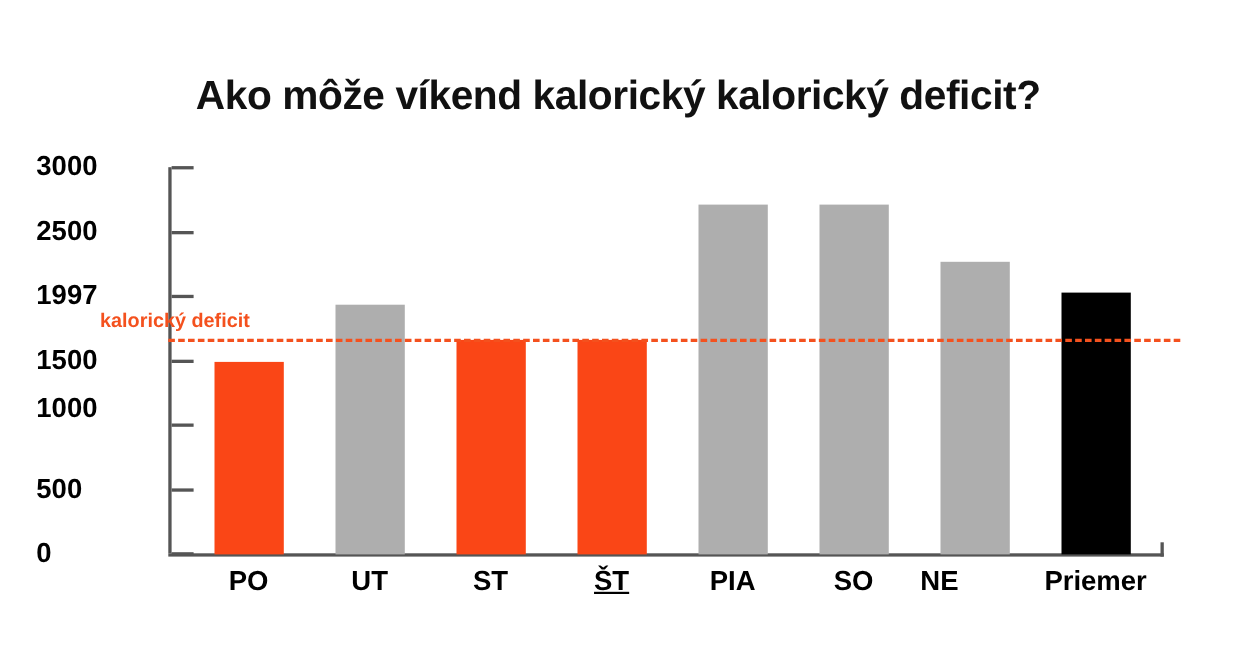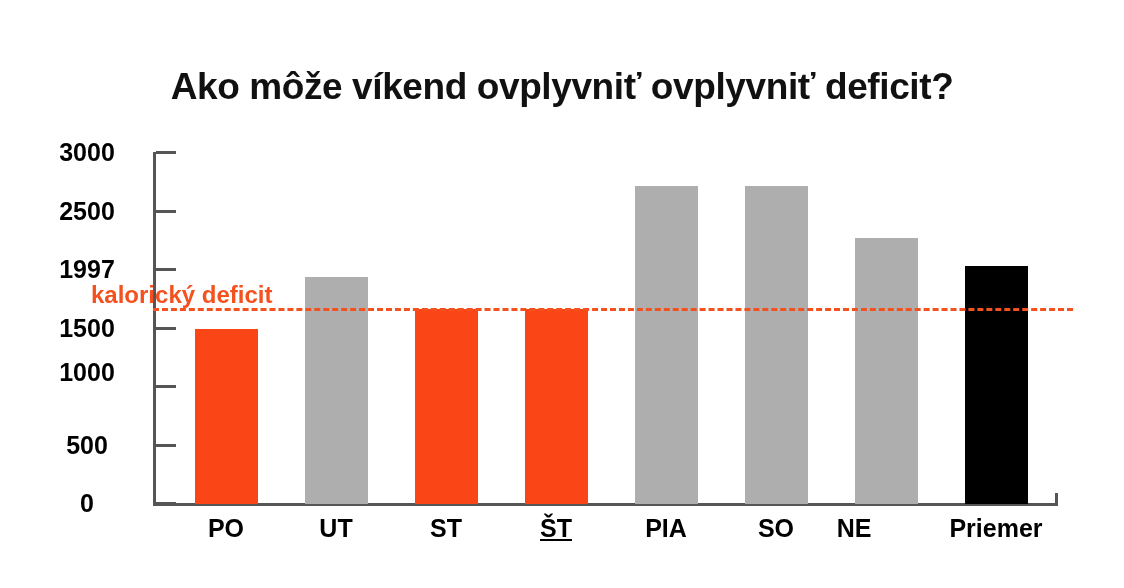--- a/index.html
+++ b/index.html
@@ -76,21 +76,21 @@
     position: absolute;
     left: 3px;
     width: 20px;
     height: 3px;
     background: #555555;
   }
   .ytl-wrap {
     position: absolute;
     left: -120px;
     width: 108px;
-    text-align: center;
+    text-align: left;
     font-size: 25px;
     font-weight: bold;
     color: #000000;
     white-space: nowrap;
     transform: translateY(-50%);
   }
 
   
   .bar {
     position: absolute;
@@ -100,21 +100,21 @@
   
   #threshold-line {
     position: absolute;
     left: 0px;
     height: 0;
     width: 920px;
     border-top: 3px dashed #F4511E;
   }
   #threshold-label {
     position: absolute;
-    font-size: 24px;
+    font-size: 18px;
     font-weight: bold;
     color: #F4511E;
     white-space: nowrap;
   }
 
   
   .x-label {
     position: absolute;
     top: 366px;
     text-align: right;
@@ -123,21 +123,21 @@
     color: #000000;
     white-space: nowrap;
     transform: translateX(-50%);
   }
 </style>
 </head>
 <body>
 
 <div id="figure">
 
-  <div id="chart-title">Ako môže víkend ovplyvniť ovplyvniť deficit?</div>
+  <div id="chart-title">Ako môže víkend kalorický kalorický deficit?</div>
 
   <div id="plot-area">
 
     <div id="y-axis-line"></div>
     <div id="x-axis-line"></div>
     <div id="x-axis-end-cap"></div>
 
     <div id="y-ticks">
         <div class="y-tick" style="top: 354px;"></div>
         <div class="ytl-wrap" style="top: 355px;">0</div>

